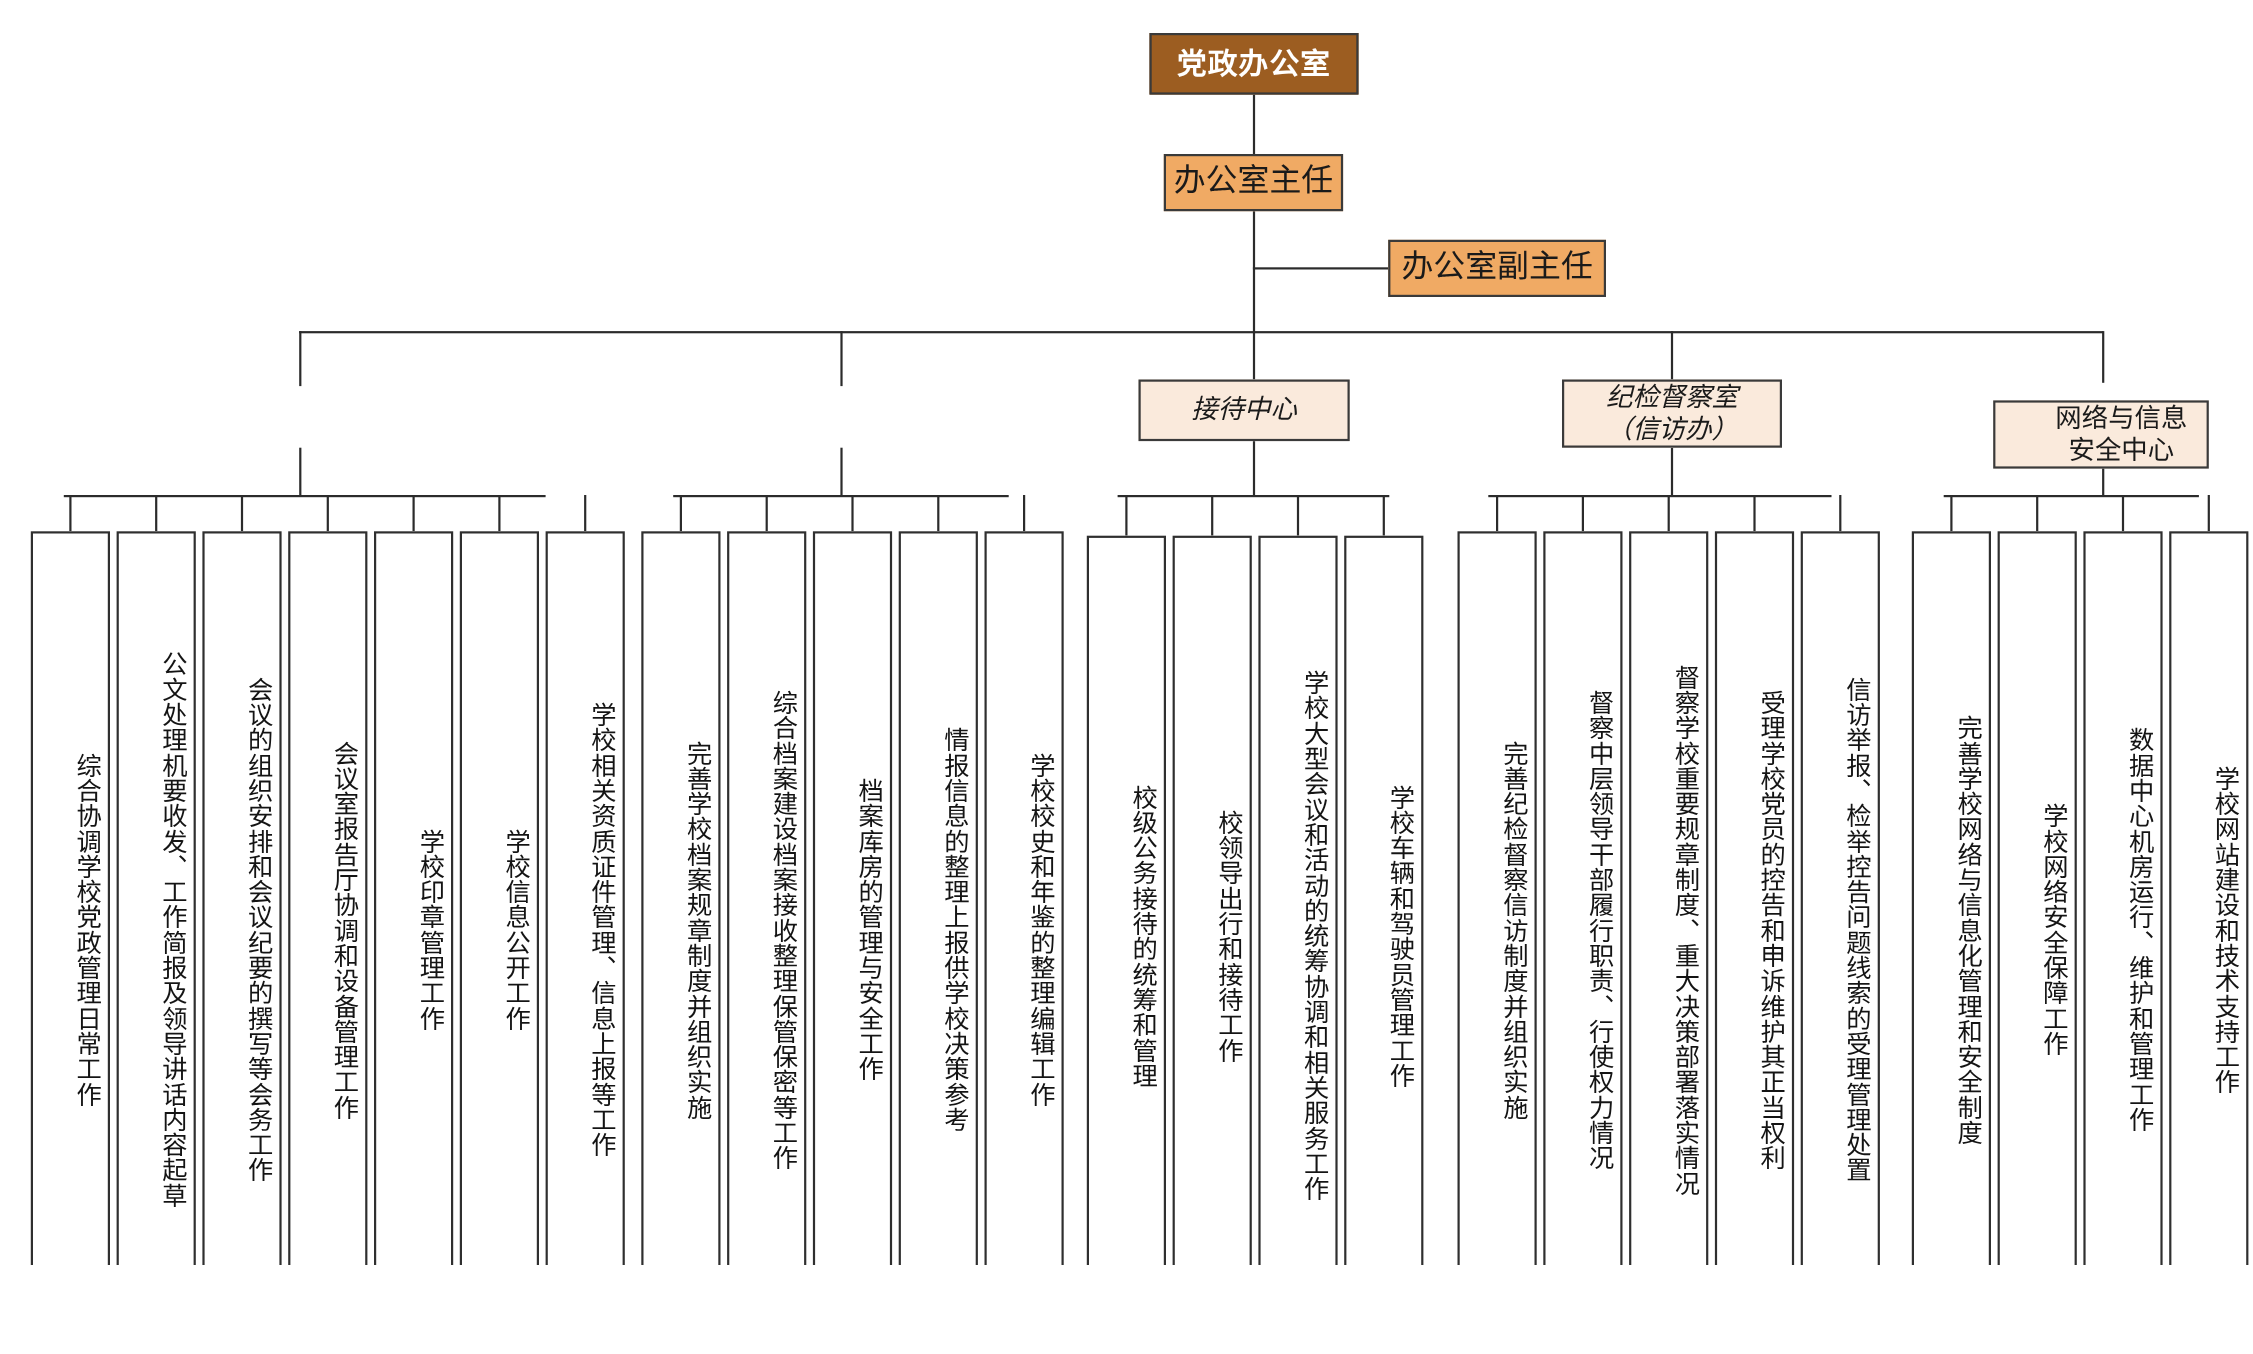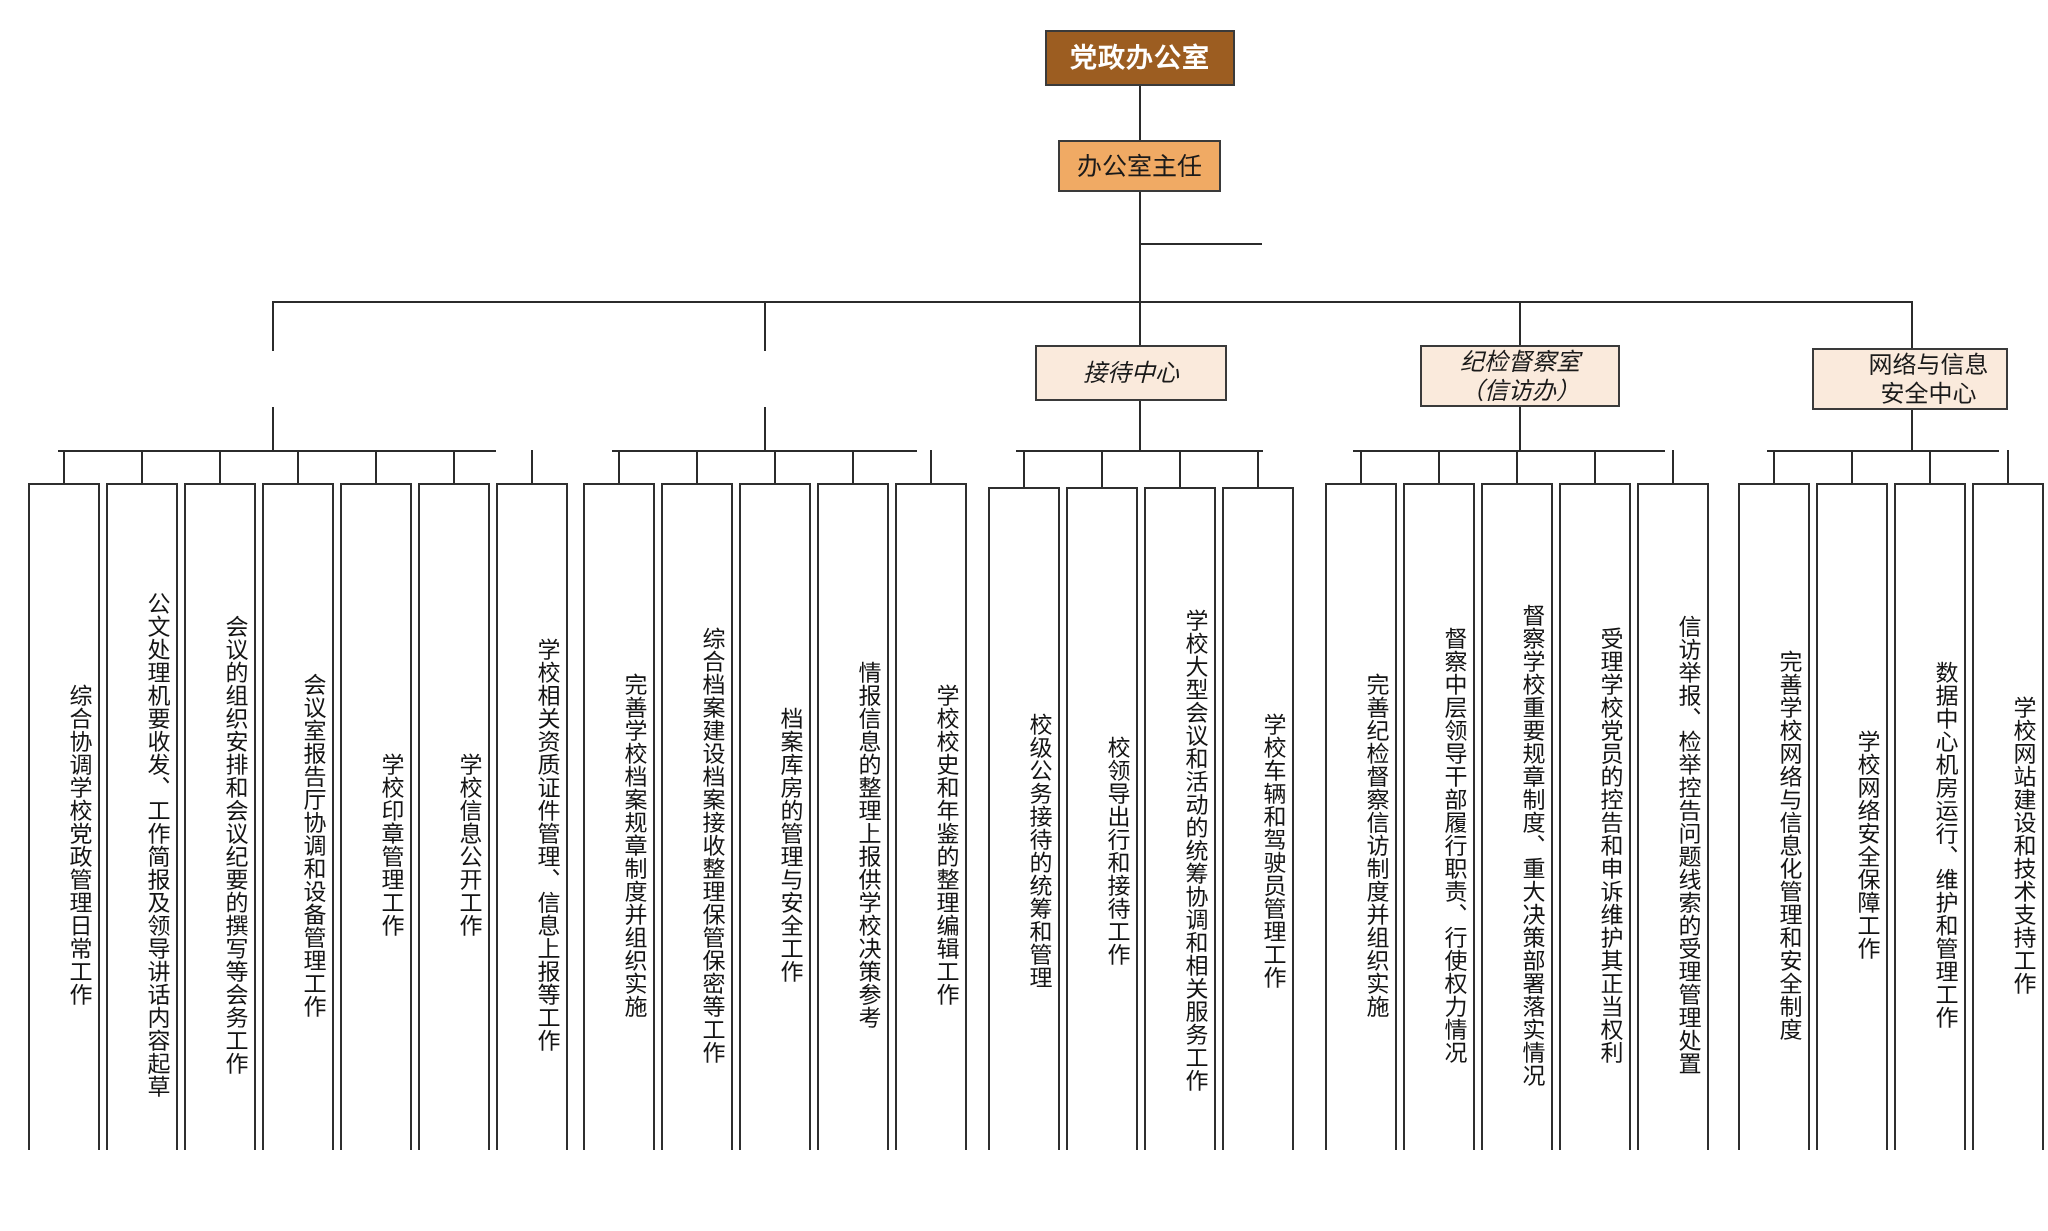--- a/index.html
+++ b/index.html
@@ -36,21 +36,21 @@
   .node-root {
     background: #9c5d21;
     color: #ffffff;
     font-weight: bold;
     font-size: 27px;
     letter-spacing: 1px;
   }
   .node-mgr {
     background: #f0aa64;
     color: #1a1a1a;
-    font-size: 25px;
+    font-size: 29px;
   }
   .node-dept {
     background: #faeadc;
     color: #1a1a1a;
     font-size: 24px;
   }
 
   
   .leaf {
     position: absolute;
@@ -82,20 +82,21 @@
 </style>
 </head>
 <body>
 
 <div id="chart-root">
 
   <div class="node node-root" style="left:1045px; top:30px; width:190px; height:56px;">党政办公室</div>
 
   <div class="node node-mgr" style="left:1058px; top:140px; width:163px; height:52px;">办公室主任</div>
 
+  <div class="node node-mgr" style="left:1262px; top:218px; width:198px; height:52px;">办公室副主任</div>
 
   <div class="ln ln-v" style="left:1139px; top:86px;  height:54px;"></div>
   <div class="ln ln-v" style="left:1139px; top:192px; height:110px;"></div>
   <div class="ln ln-h" style="left:1139px; top:243px; width:123px;"></div>
   <div class="ln ln-h" style="left:272px;  top:301px; width:1640px;"></div>
 
   <div class="ln ln-v" style="left:272px; top:301px; height:50px;"></div>
   <div class="ln ln-v" style="left:272px; top:407px; height:43px;"></div>
   <div class="ln ln-h" style="left:58px;  top:450px; width:438px;"></div>
 
@@ -107,21 +108,21 @@
   <div class="ln ln-v" style="left:1139px; top:301px; height:44px;"></div>
   <div class="ln ln-v" style="left:1139px; top:401px; height:49px;"></div>
   <div class="ln ln-h" style="left:1016px; top:450px; width:247px;"></div>
 
   <div class="node node-dept" style="left:1420px; top:345px; width:200px; height:62px;font-style:italic;">纪检督察室
 （信访办）</div>
   <div class="ln ln-v" style="left:1519px; top:301px; height:44px;"></div>
   <div class="ln ln-v" style="left:1519px; top:407px; height:43px;"></div>
   <div class="ln ln-h" style="left:1353px; top:450px; width:312px;"></div>
 
-  <div class="node node-dept" style="left:1812px; top:348px; width:196px; height:62px;padding-left:37px;">网络与信息
+  <div class="node node-dept" style="left:1812px; top:364px; width:196px; height:62px;padding-left:37px;">网络与信息
 安全中心</div>
   <div class="ln ln-v" style="left:1911px; top:301px; height:47px;"></div>
   <div class="ln ln-v" style="left:1911px; top:410px; height:40px;"></div>
   <div class="ln ln-h" style="left:1767px; top:450px; width:232px;"></div>
 
   <div id="leaf-layer">
       <div class="leaf" style="left: 28px; top: 483px; width: 72px; height: 722px;">综合协调学校党政管理日常工作</div>
       <div class="leaf" style="left: 106px; top: 483px; width: 72px; height: 722px;">公文处理机要收发、工作简报及领导讲话内容起草</div>
       <div class="leaf" style="left: 184px; top: 483px; width: 72px; height: 722px;">会议的组织安排和会议纪要的撰写等会务工作</div>
       <div class="leaf" style="left: 262px; top: 483px; width: 72px; height: 722px;">会议室报告厅协调和设备管理工作</div>

